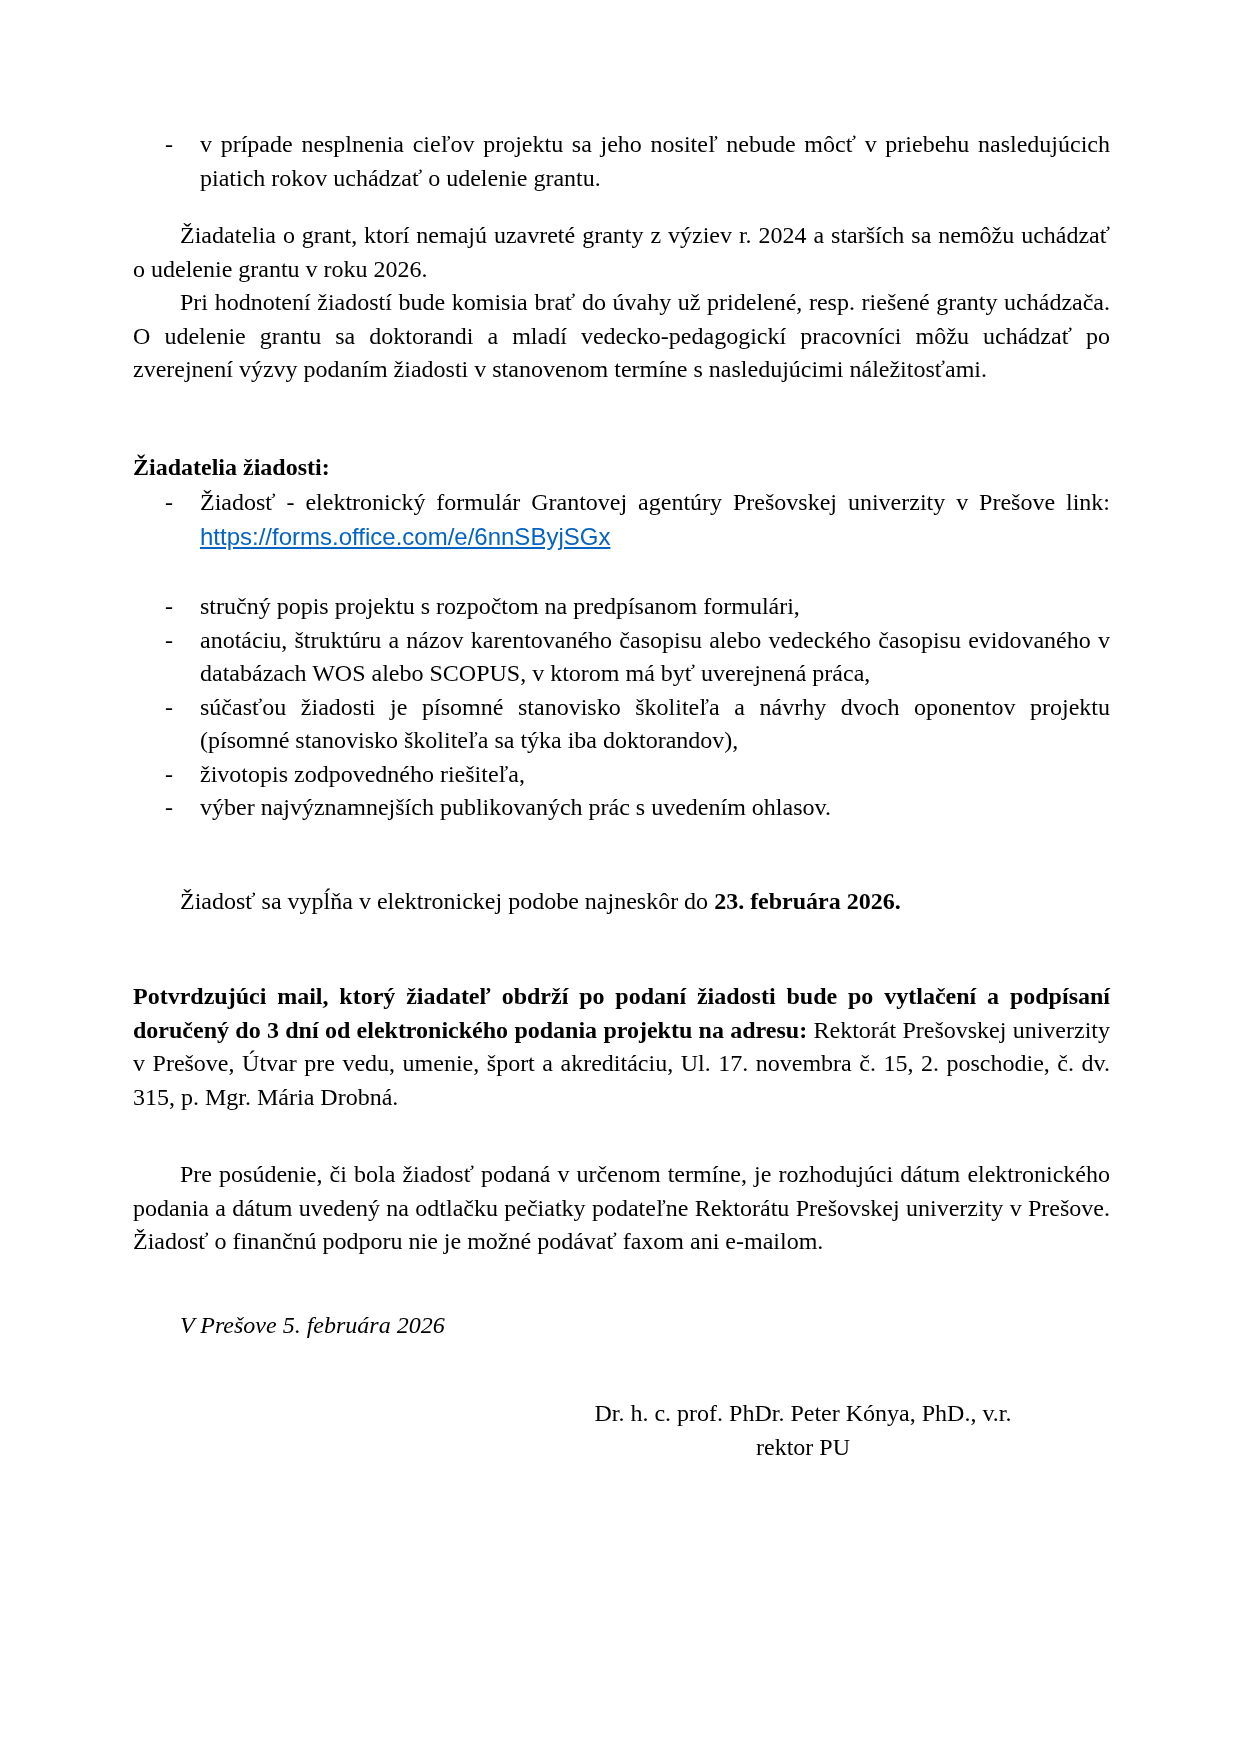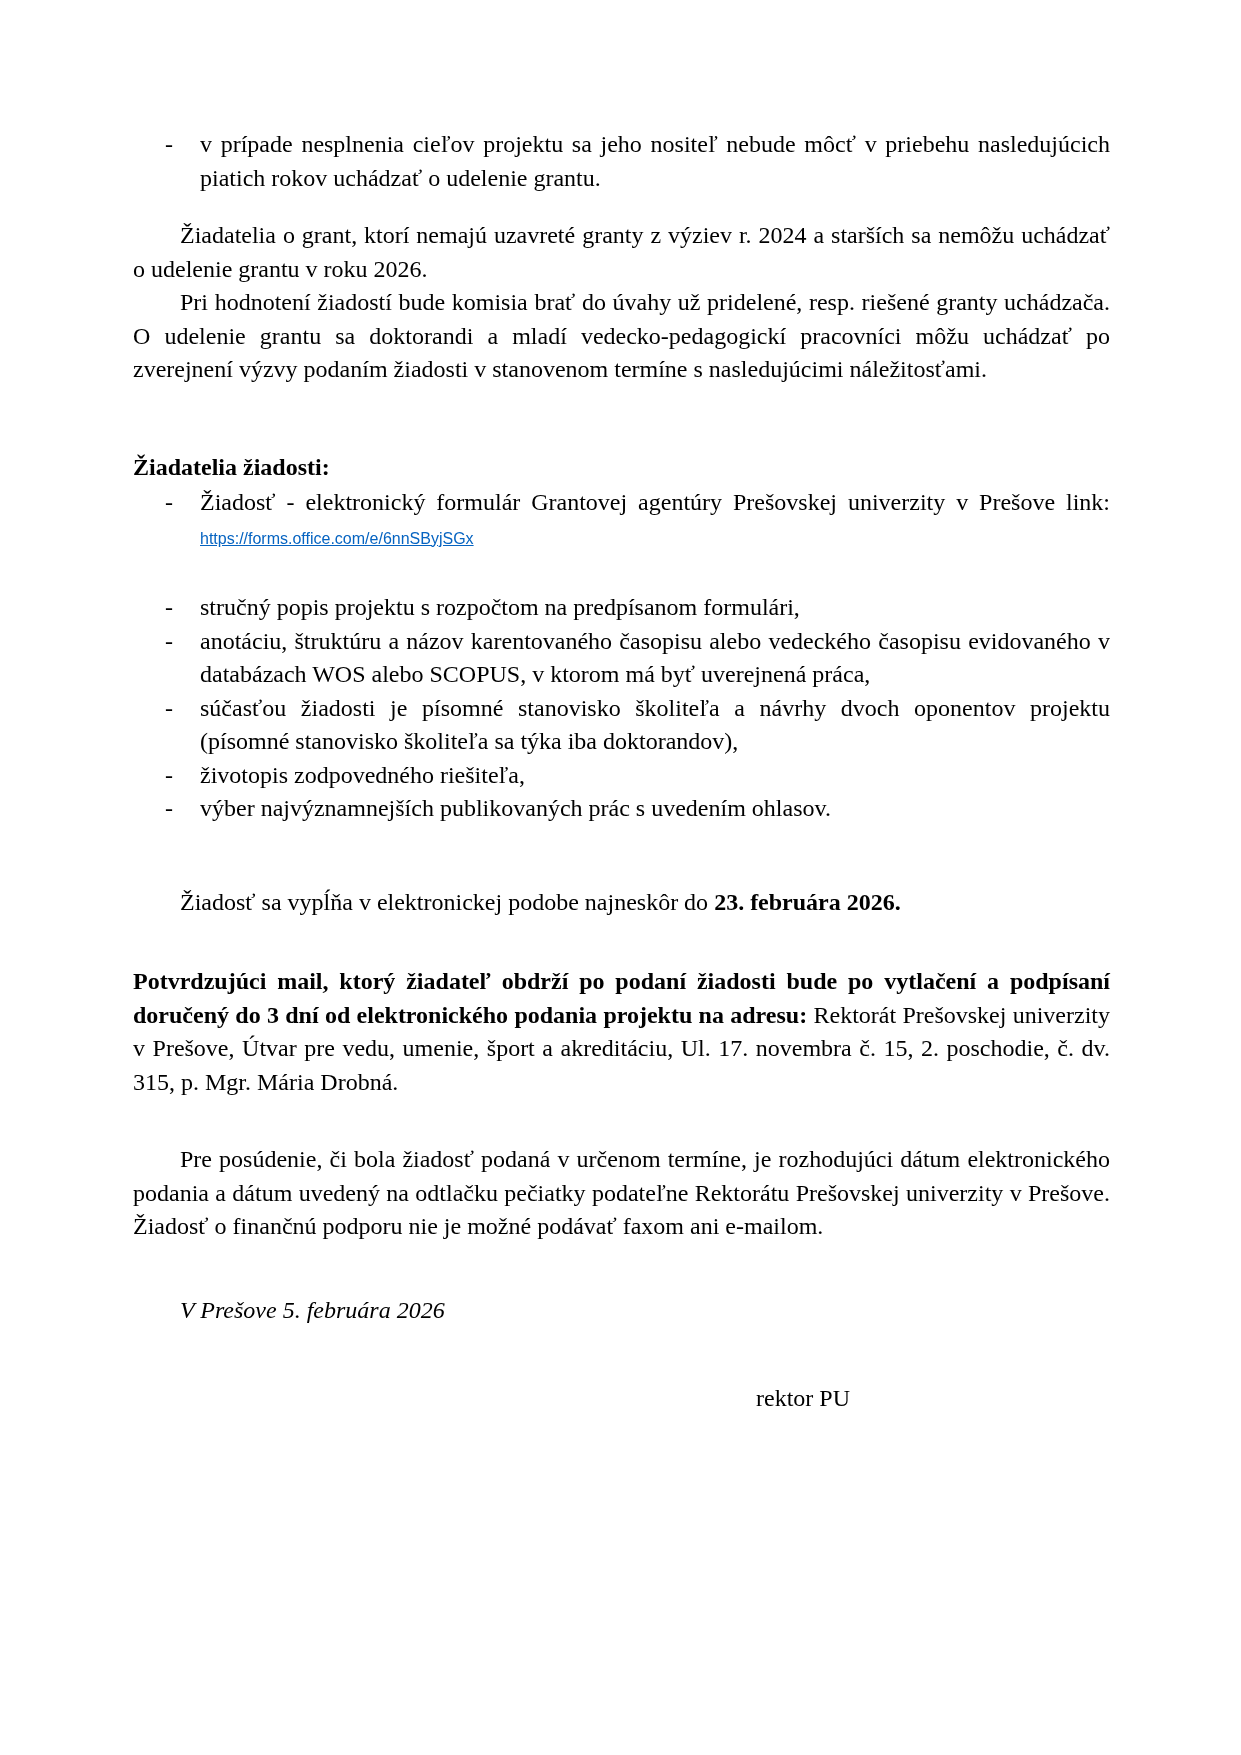--- a/index.html
+++ b/index.html
@@ -36,30 +36,30 @@
     text-align: justify;
   }
   .bullet-top { margin-bottom: 24px; }
   .heading {
     font-weight: bold;
     margin-top: 64px;
     margin-bottom: 2px;
   }
   .li-gap { margin-bottom: 36px; }
   .deadline-para { margin-top: 60px; }
-  .mail-para { margin-top: 46px; }
+  .mail-para { margin-top: 62px; }
   .posudenie-para { margin-top: 44px; }
   .blizsie-para { margin-top: 56px; }
   .dateline { margin-top: 50px; font-style: italic; }
   .bold { font-weight: bold; }
   a.doclink {
     color: #0563c1;
     text-decoration: underline;
     font-family: "Liberation Sans", sans-serif;
-    font-size: 16px;
+    font-size: 24px;
   }
   .signature {
     margin-top: 55px;
     margin-left: 410px;
     width: 520px;
     text-align: center;
   }
 </style>
 </head>
 <body>
@@ -110,16 +110,17 @@
   <p class="indent deadline-para"><span>Žiadosť sa vypĺňa v elektronickej podobe najneskôr do </span><span class="bold">23. februára 2026.</span></p>
 
   <p class="justify mail-para"><span class="bold">Potvrdzujúci mail, ktorý žiadateľ obdrží po podaní žiadosti bude po vytlačení a podpísaní doručený do 3 dní od elektronického podania projektu na adresu: </span><span>Rektorát Prešovskej univerzity v Prešove, Útvar pre vedu, umenie, šport a akreditáciu, Ul. 17. novembra č. 15, 2. poschodie, č. dv. 315, p. Mgr. Mária Drobná.</span></p>
 
   <p class="justify indent posudenie-para">Pre posúdenie, či bola žiadosť podaná v určenom termíne, je rozhodujúci dátum elektronického podania a dátum uvedený na odtlačku pečiatky podateľne Rektorátu Prešovskej univerzity v Prešove. Žiadosť o finančnú podporu nie je možné podávať faxom ani e-mailom.</p>
 
 
   <p class="indent dateline">V Prešove 5. februára 2026</p>
 
   <div class="signature">
+    <p>Dr. h. c. prof. PhDr. Peter Kónya, PhD., v.r.</p>
     <p>rektor PU</p>
   </div>
 
 </div>
 
 </body></html>

